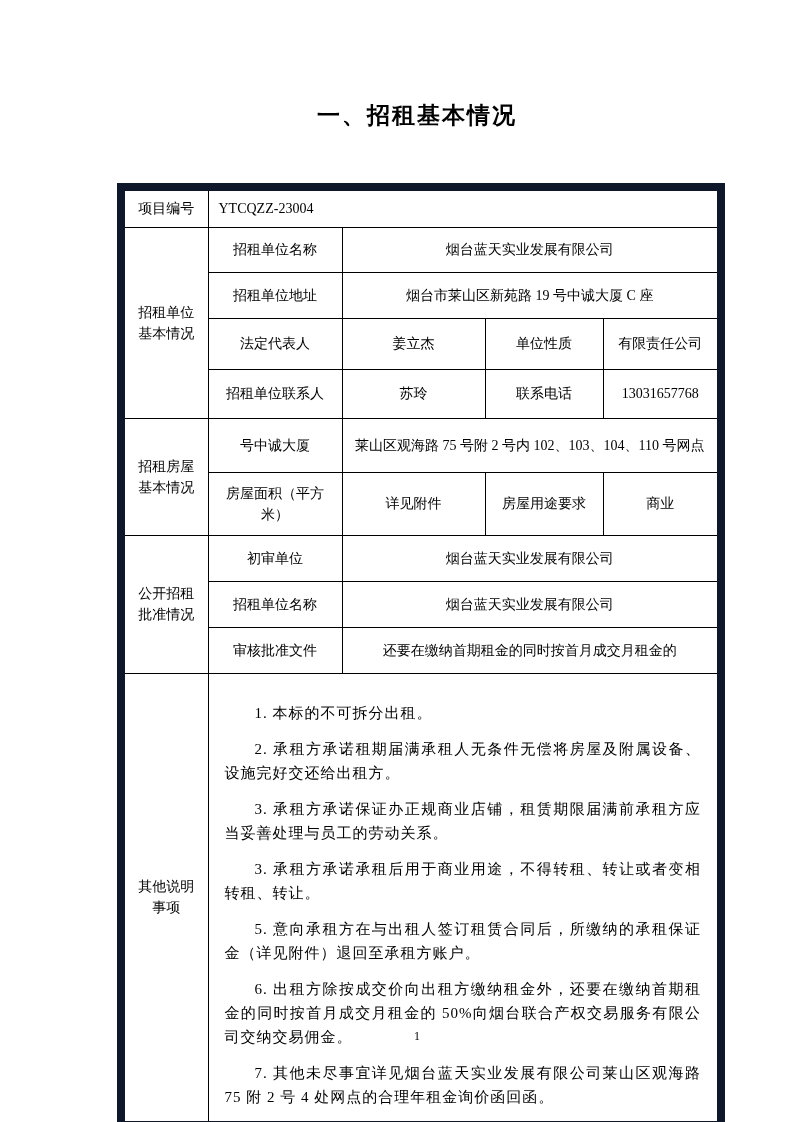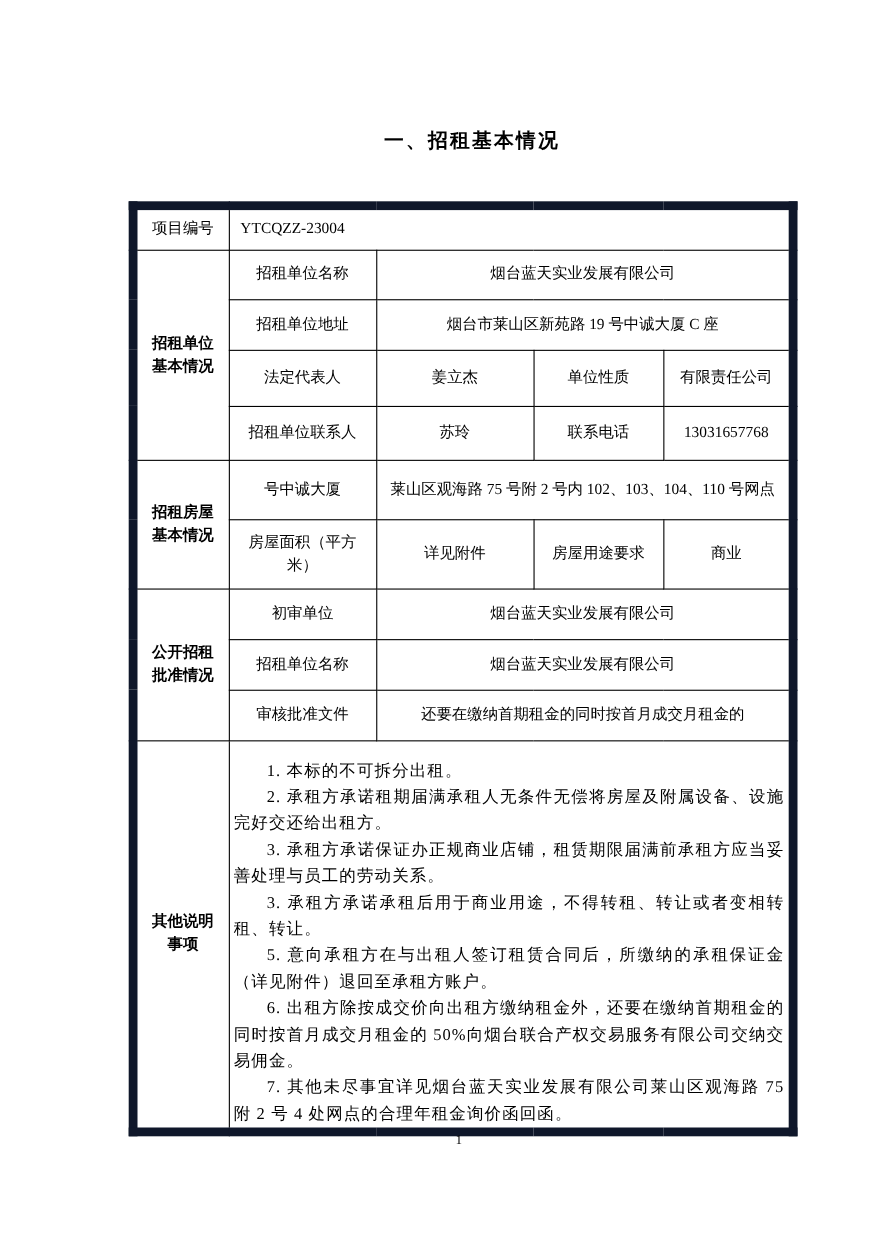--- a/index.html
+++ b/index.html
@@ -14,23 +14,23 @@
     width: 793px;
     height: 1122px;
     background: #ffffff;
     overflow: hidden;
   }
   .doc-title {
     position: absolute;
     left: 117px;
     top: 101px;
     width: 600px;
-    margin: 12px;
+    margin: 0;
     text-align: center;
-    font-size: 18px;
+    font-size: 23px;
     font-weight: bold;
     letter-spacing: 2px;
     line-height: 30px;
   }
   table.doc-table {
     position: absolute;
     left: 117px;
     top: 183px;
     width: 600px;
     border-collapse: collapse;
@@ -41,34 +41,34 @@
     border: 1px solid #000000;
     font-size: 14px;
     line-height: 21px;
     text-align: center;
     vertical-align: middle;
     padding: 2px 8px;
     overflow: hidden;
   }
   .group-hdr {
     padding: 2px 12px !important;
-    font-weight: bold;
+    font-weight: normal;
   }
   .val-left {
     text-align: left !important;
     padding-left: 10px !important;
     margin-top: 28px;
   }
   .notes-cell {
     text-align: left !important;
     vertical-align: top !important;
     padding: 15px 4px 0 4px !important;
   }
   .notes-cell p {
-    margin: 0;
+    margin: 12px;
     font-size: 15px;
     line-height: 24px;
     letter-spacing: 1px;
     text-indent: 30px;
     text-align: justify;
   }
   .page-number {
     position: absolute;
     left: 117px;
     top: 1028px;

